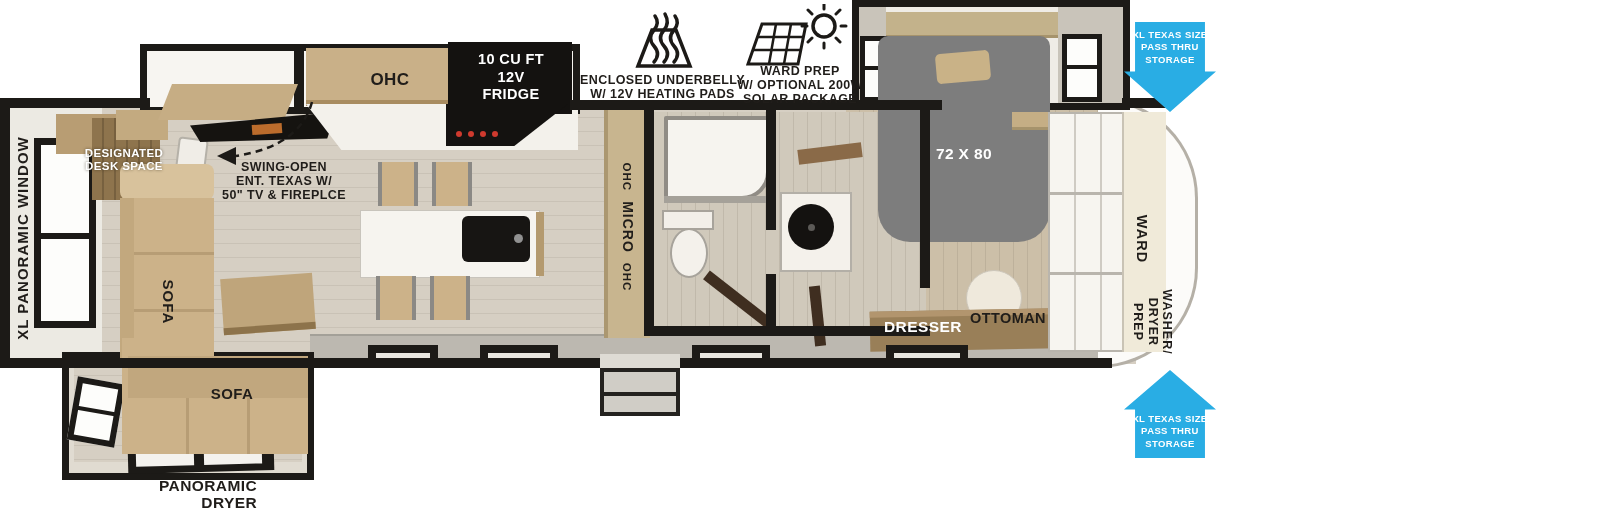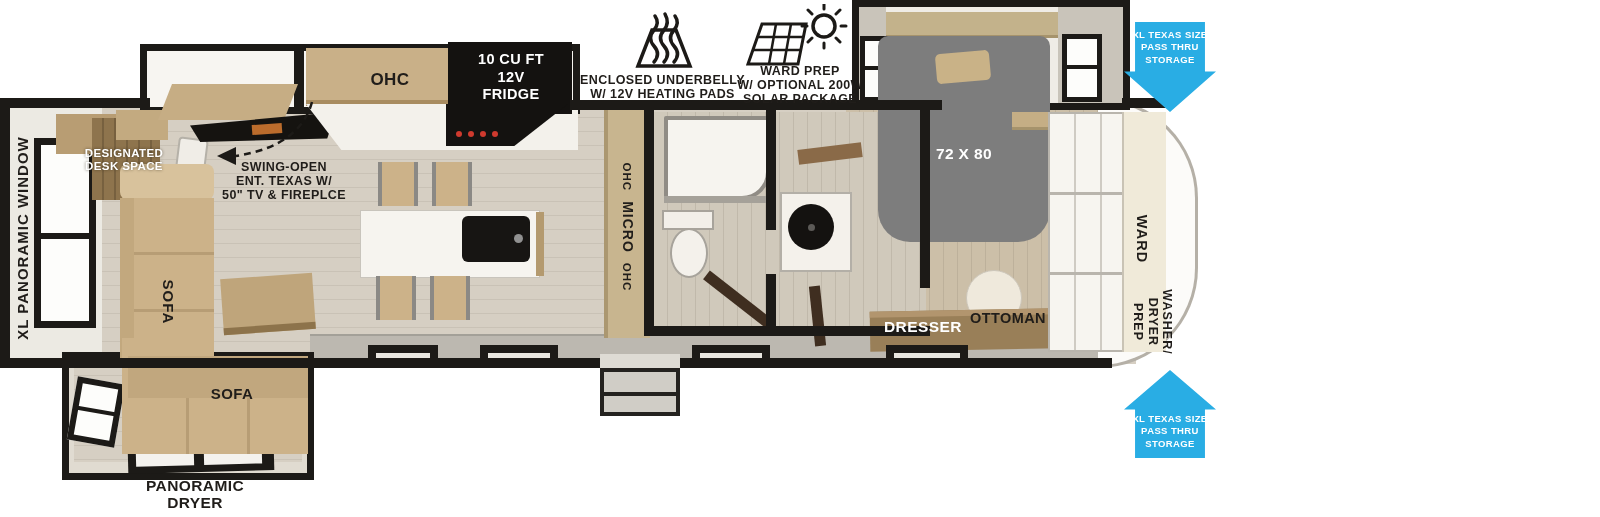--- a/index.html
+++ b/index.html
@@ -204,21 +204,21 @@
   </div>
   <div class="lbl white" style="left:64px;top:147px;width:120px;font-size:11.5px;text-shadow:0 0 3px rgba(40,30,15,.65);">
     <div>DESIGNATED</div>
     <div>DESK SPACE</div>
   </div>
   <div class="lbl white" style="left:878px;top:144px;width:172px;font-size:15.5px;line-height:1.3;">
     <div>72 X 80</div>
   </div>
   <div class="lbl white" style="left:884px;top:318px;width:110px;font-size:15.5px;text-align:left;">DRESSER</div>
   <div class="lbl" style="left:952px;top:298px;width:112px;font-size:14.5px;margin-top:12px;">OTTOMAN</div>
-  <div class="lbl" style="left:133px;top:477px;width:124px;font-size:15.5px;">
+  <div class="lbl" style="left:133px;top:477px;width:124px;font-size:15.5px;text-align:right;">
     <div>PANORAMIC</div>
     <div>DRYER</div>
   </div>
   <div class="lbl" style="left:192px;top:386px;width:80px;font-size:15px;">SOFA</div>
 
   <div class="vlbl" style="left:22px;top:238px;font-size:15px;transform:translate(-50%,-50%) rotate(-90deg);">XL PANORAMIC WINDOW</div>
   <div class="vlbl" style="left:168px;top:302px;font-size:15px;transform:translate(-50%,-50%) rotate(90deg);">SOFA</div>
   <div class="vlbl" style="left:628px;top:227px;font-size:14px;transform:translate(-50%,-50%) rotate(90deg);">
     <span style="font-size:11.5px;margin-right:10px;">OHC</span><span>MICRO</span><span style="font-size:11.5px;margin-left:10px;">OHC</span>
   </div>

